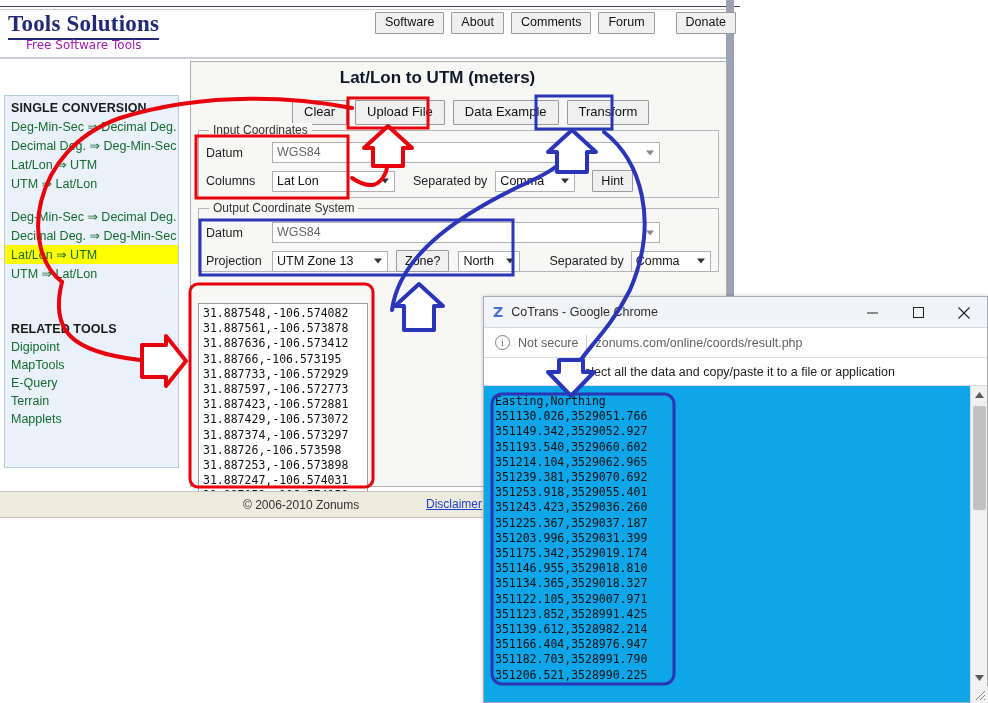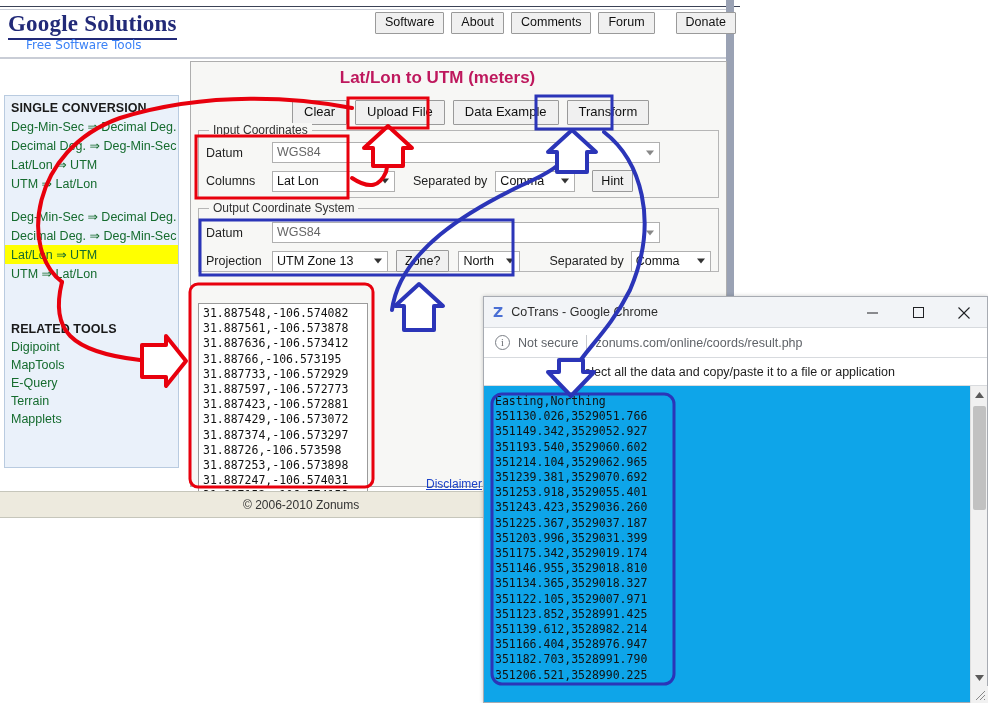--- a/index.html
+++ b/index.html
@@ -30,21 +30,21 @@
   .brand {
     position: absolute; left: 8px; top: 11px;
     font-family: "Liberation Serif", serif;
     font-size: 23px; font-weight: bold; color: #222a78;
     letter-spacing: .2px;
     border-bottom: 2px solid #222a78;
     padding-bottom: 1px;
   }
   .brand-sub {
     position: absolute; left: 26px; top: 38px;
-    font-size: 12px; color: #3b82f6;
+    font-size: 12px; color: #a21caf;
     font-family: "DejaVu Sans", sans-serif;
   }
   .topnav { position: absolute; left: 375px; top: 12px; display: flex; gap: 7px; }
   .topnav button {
     font-family: "Liberation Sans", sans-serif;
     font-size: 12.5px; color: #111;
     background: #f0f0f0;
     border: 1px solid #9a9a9a;
     padding: 2px 9px 3px 9px;
     border-radius: 1px;
@@ -72,21 +72,21 @@
   .side-link.active { background: #ffff00; color: #156b2e; }
   .side-gap { height: 14px; }
 
   
   .main-panel {
     position: absolute; left: 190px; top: 61px; width: 537px; height: 426px;
     background: #f7f7f5; border: 1px solid #aeaeae;
   }
   .main-title {
     position: absolute; left: 190px; top: 68px; width: 495px;
-    text-align: center; font-size: 17px; font-weight: bold; color: #be185d;
+    text-align: center; font-size: 17px; font-weight: bold; color: #0f172a;
   }
   .action-row { position: absolute; left: 292px; top: 100px; display: flex; gap: 8px; }
   .action-row button {
     font-size: 13px; color: #111; background: #f0f0f0;
     border: 1px solid #9a9a9a; padding: 3px 11px 4px 11px;
     cursor: pointer; line-height: 16px; border-radius: 1px;
   }
 
   
   .fs {
@@ -133,21 +133,21 @@
   
   .footer-bar {
     position: absolute; left: 0; top: 491px; width: 726px; height: 27px;
     background: #edeade; border-top: 1px solid #c6c6bb; border-bottom:1px solid #c6c6bb;
   }
   .footer-copy {
     position: absolute; left: 243px; top: 498px;
     font-size: 12px; color: #333;
   }
   .footer-link {
-    position: absolute; left: 426px; top: 477px;
+    position: absolute; left: 426px; top: 497px;
     font-size: 12px; color: #1b42c8; text-decoration: underline; cursor: pointer; text-align: center;
   }
 
   
   .chrome-win {
     position: absolute; left: 483px; top: 296px; width: 505px; height: 407px;
     background: #fff; border: 1px solid #a7abb2;
     box-shadow: 0 0 4px rgba(0,0,0,.20);
   }
   .chrome-title {
@@ -205,21 +205,21 @@
 </style>
 </head>
 <body>
 
 <div id="root">
 
   <div class="browser-top-edge"></div>
   <div class="page-hrule"></div>
   <div class="browser-right-edge"></div>
 
-  <div class="brand">Google Solutions</div>
+  <div class="brand">Tools Solutions</div>
   <div class="brand-sub">Free Software Tools</div>
 
   <div class="topnav">
     <button>Software</button>
     <button>About</button>
     <button>Comments</button>
     <button>Forum</button>
     <button style="margin-left:14px">Donate</button>
   </div>
   <div class="header-rule"></div>

